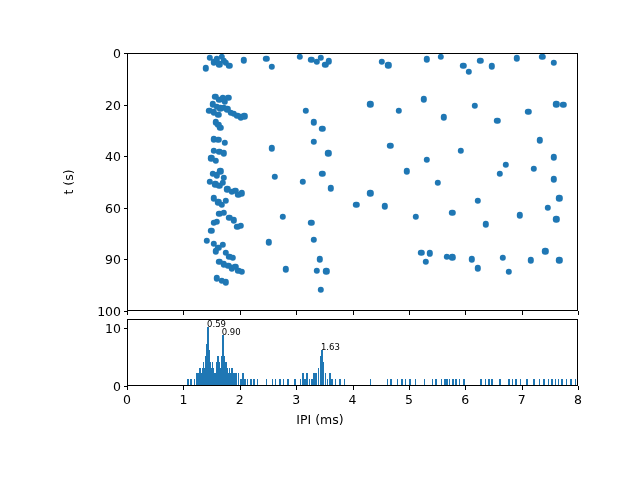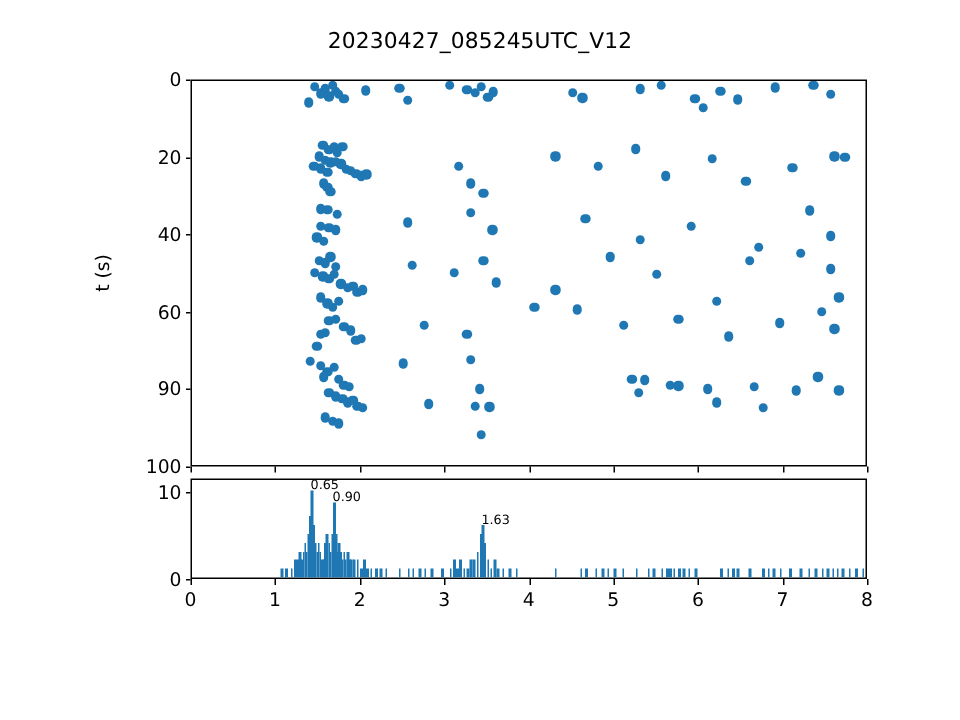--- a/index.html
+++ b/index.html
@@ -109,21 +109,20 @@
     color: #000000;
     white-space: nowrap;
     transform: translateX(-1px);
   }
 </style>
 </head>
 <body>
 
 <div id="figure">
 
-  <div class="title">20230427_085245UTC_V12</div>
 
   <div id="ax-top-frame">
     <div id="scatter-layer">
         <div class="point" style="left: 81.7437px; top: 3.87px; background: rgb(31, 119, 180);"></div>
         <div class="point" style="left: 85.69px; top: 8.256px; background: rgb(31, 119, 180);"></div>
         <div class="point" style="left: 89.0725px; top: 5.16px; background: rgb(31, 119, 180);"></div>
         <div class="point" style="left: 91.3275px; top: 10.32px; background: rgb(31, 119, 180);"></div>
         <div class="point" style="left: 93.5825px; top: 3.096px; background: rgb(31, 119, 180);"></div>
         <div class="point" style="left: 95.8375px; top: 6.708px; background: rgb(31, 119, 180);"></div>
         <div class="point" style="left: 98.0925px; top: 8.772px; background: rgb(31, 119, 180);"></div>
@@ -443,17 +442,18 @@
       <div class="tick-label tick-label-x" style="left: 408.875px; top: 392px;">5</div>
       <div class="tick-mark tick-x" style="left: 465.25px; top: 386px;"></div>
       <div class="tick-label tick-label-x" style="left: 465.25px; top: 392px;">6</div>
       <div class="tick-mark tick-x" style="left: 521.625px; top: 386px;"></div>
       <div class="tick-label tick-label-x" style="left: 521.625px; top: 392px;">7</div>
       <div class="tick-mark tick-x" style="left: 578px; top: 386px;"></div>
       <div class="tick-label tick-label-x" style="left: 578px; top: 392px;">8</div>
     </div>
 
   <div id="ylabel-top">t (s)</div>
-
-<div class="peak-label" style="left: 208.053px; top: 318.739px;">0.65</div>
+  <div id="xlabel-bot">IPI (ms)</div>
+
+<div class="peak-label" style="left: 208.053px; top: 318.739px;">0.59</div>
     <div class="peak-label" style="left: 222.71px; top: 326.896px;">0.90</div>
     <div class="peak-label" style="left: 321.93px; top: 342.043px;">1.63</div>
   </div>
 
 </body></html>

